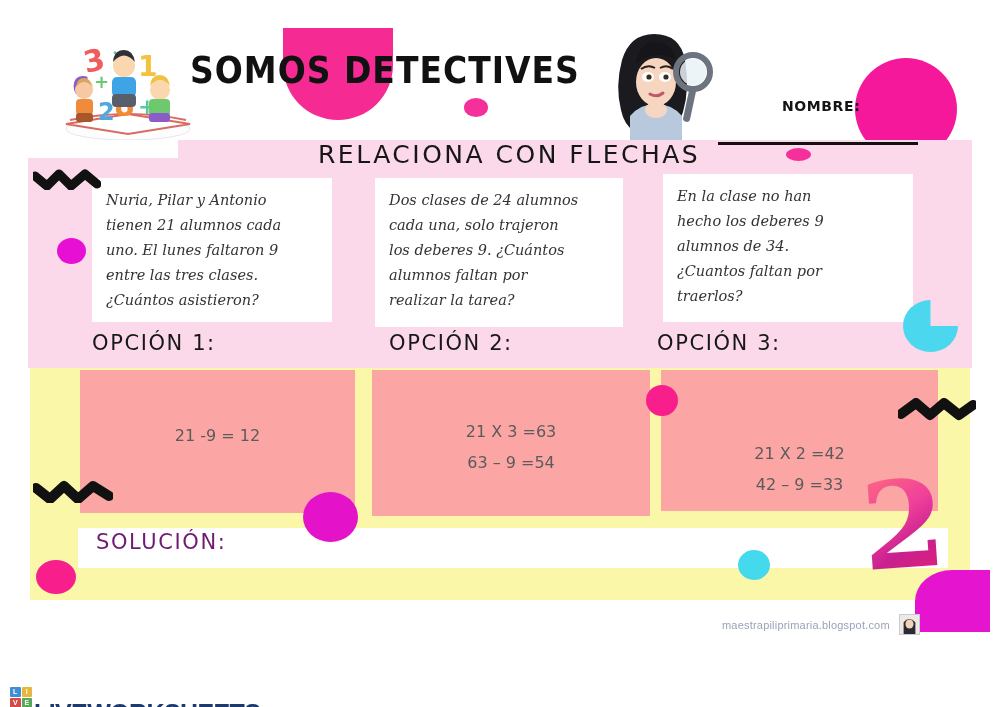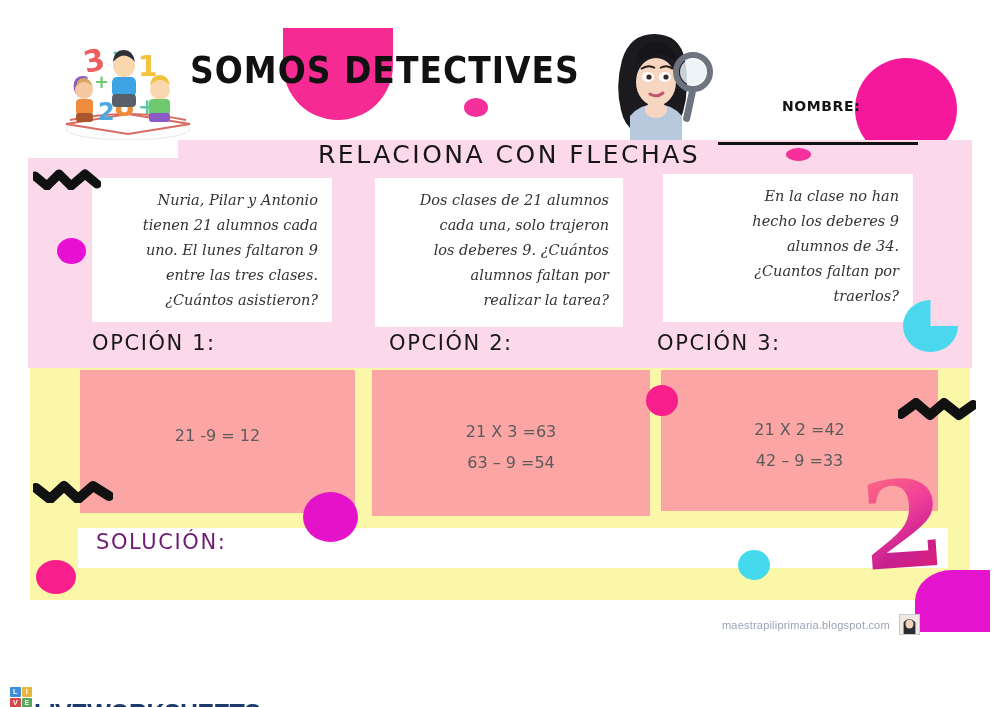--- a/index.html
+++ b/index.html
@@ -116,21 +116,20 @@
     color: #161616;
     white-space: nowrap;
   }
 
   
   .prob-card {
     position: absolute;
     background: #ffffff;
     padding: 10px 14px;
     box-sizing: border-box;
-    text-align: right;
   }
   .prob-text {
     font-family: "DejaVu Serif", serif;
     font-style: italic;
     font-size: 14.5px;
     line-height: 25px;
     color: #333333;
     white-space: pre-line;
   }
   #prob-1 { left: 92px;  top: 178px; width: 240px; height: 144px; }
@@ -169,21 +168,21 @@
     color: #5b5b5b;
     line-height: 31px;
     text-align: center;
     white-space: pre-line;
   }
   #ans-1 { left: 80px;  top: 370px; width: 275px; height: 143px; }
   #ans-1 .ans-lines { padding-top: 50px; }
   #ans-2 { left: 372px; top: 370px; width: 278px; height: 146px; }
   #ans-2 .ans-lines { padding-top: 46px; }
   #ans-3 { left: 661px; top: 370px; width: 277px; height: 141px; }
-  #ans-3 .ans-lines { padding-top: 44px; }
+  #ans-3 .ans-lines { padding-top: 68px; }
 
   .solucion-card {
     position: absolute;
     left: 78px; top: 528px;
     width: 870px; height: 40px;
     background: #ffffff;
   }
   .solucion-label {
     position: absolute;
     left: 96px; top: 530px;
@@ -360,21 +359,21 @@
   <div class="section-heading">RELACIONA CON FLECHAS</div>
 
   <div class="prob-card" id="prob-1">
     <div class="prob-text">Nuria, Pilar y Antonio
 tienen 21 alumnos cada
 uno. El lunes faltaron 9
 entre las tres clases.
 ¿Cuántos asistieron?</div>
   </div>
   <div class="prob-card" id="prob-2">
-    <div class="prob-text">Dos clases de 21 alumnos
+    <div class="prob-text">Dos clases de 24 alumnos
 cada una,  solo trajeron
 los deberes 9. ¿Cuántos
 alumnos faltan por
 realizar la tarea?</div>
   </div>
   <div class="prob-card" id="prob-3">
     <div class="prob-text">En la clase no han
 hecho los deberes 9
 alumnos de 34.
 ¿Cuantos faltan por

